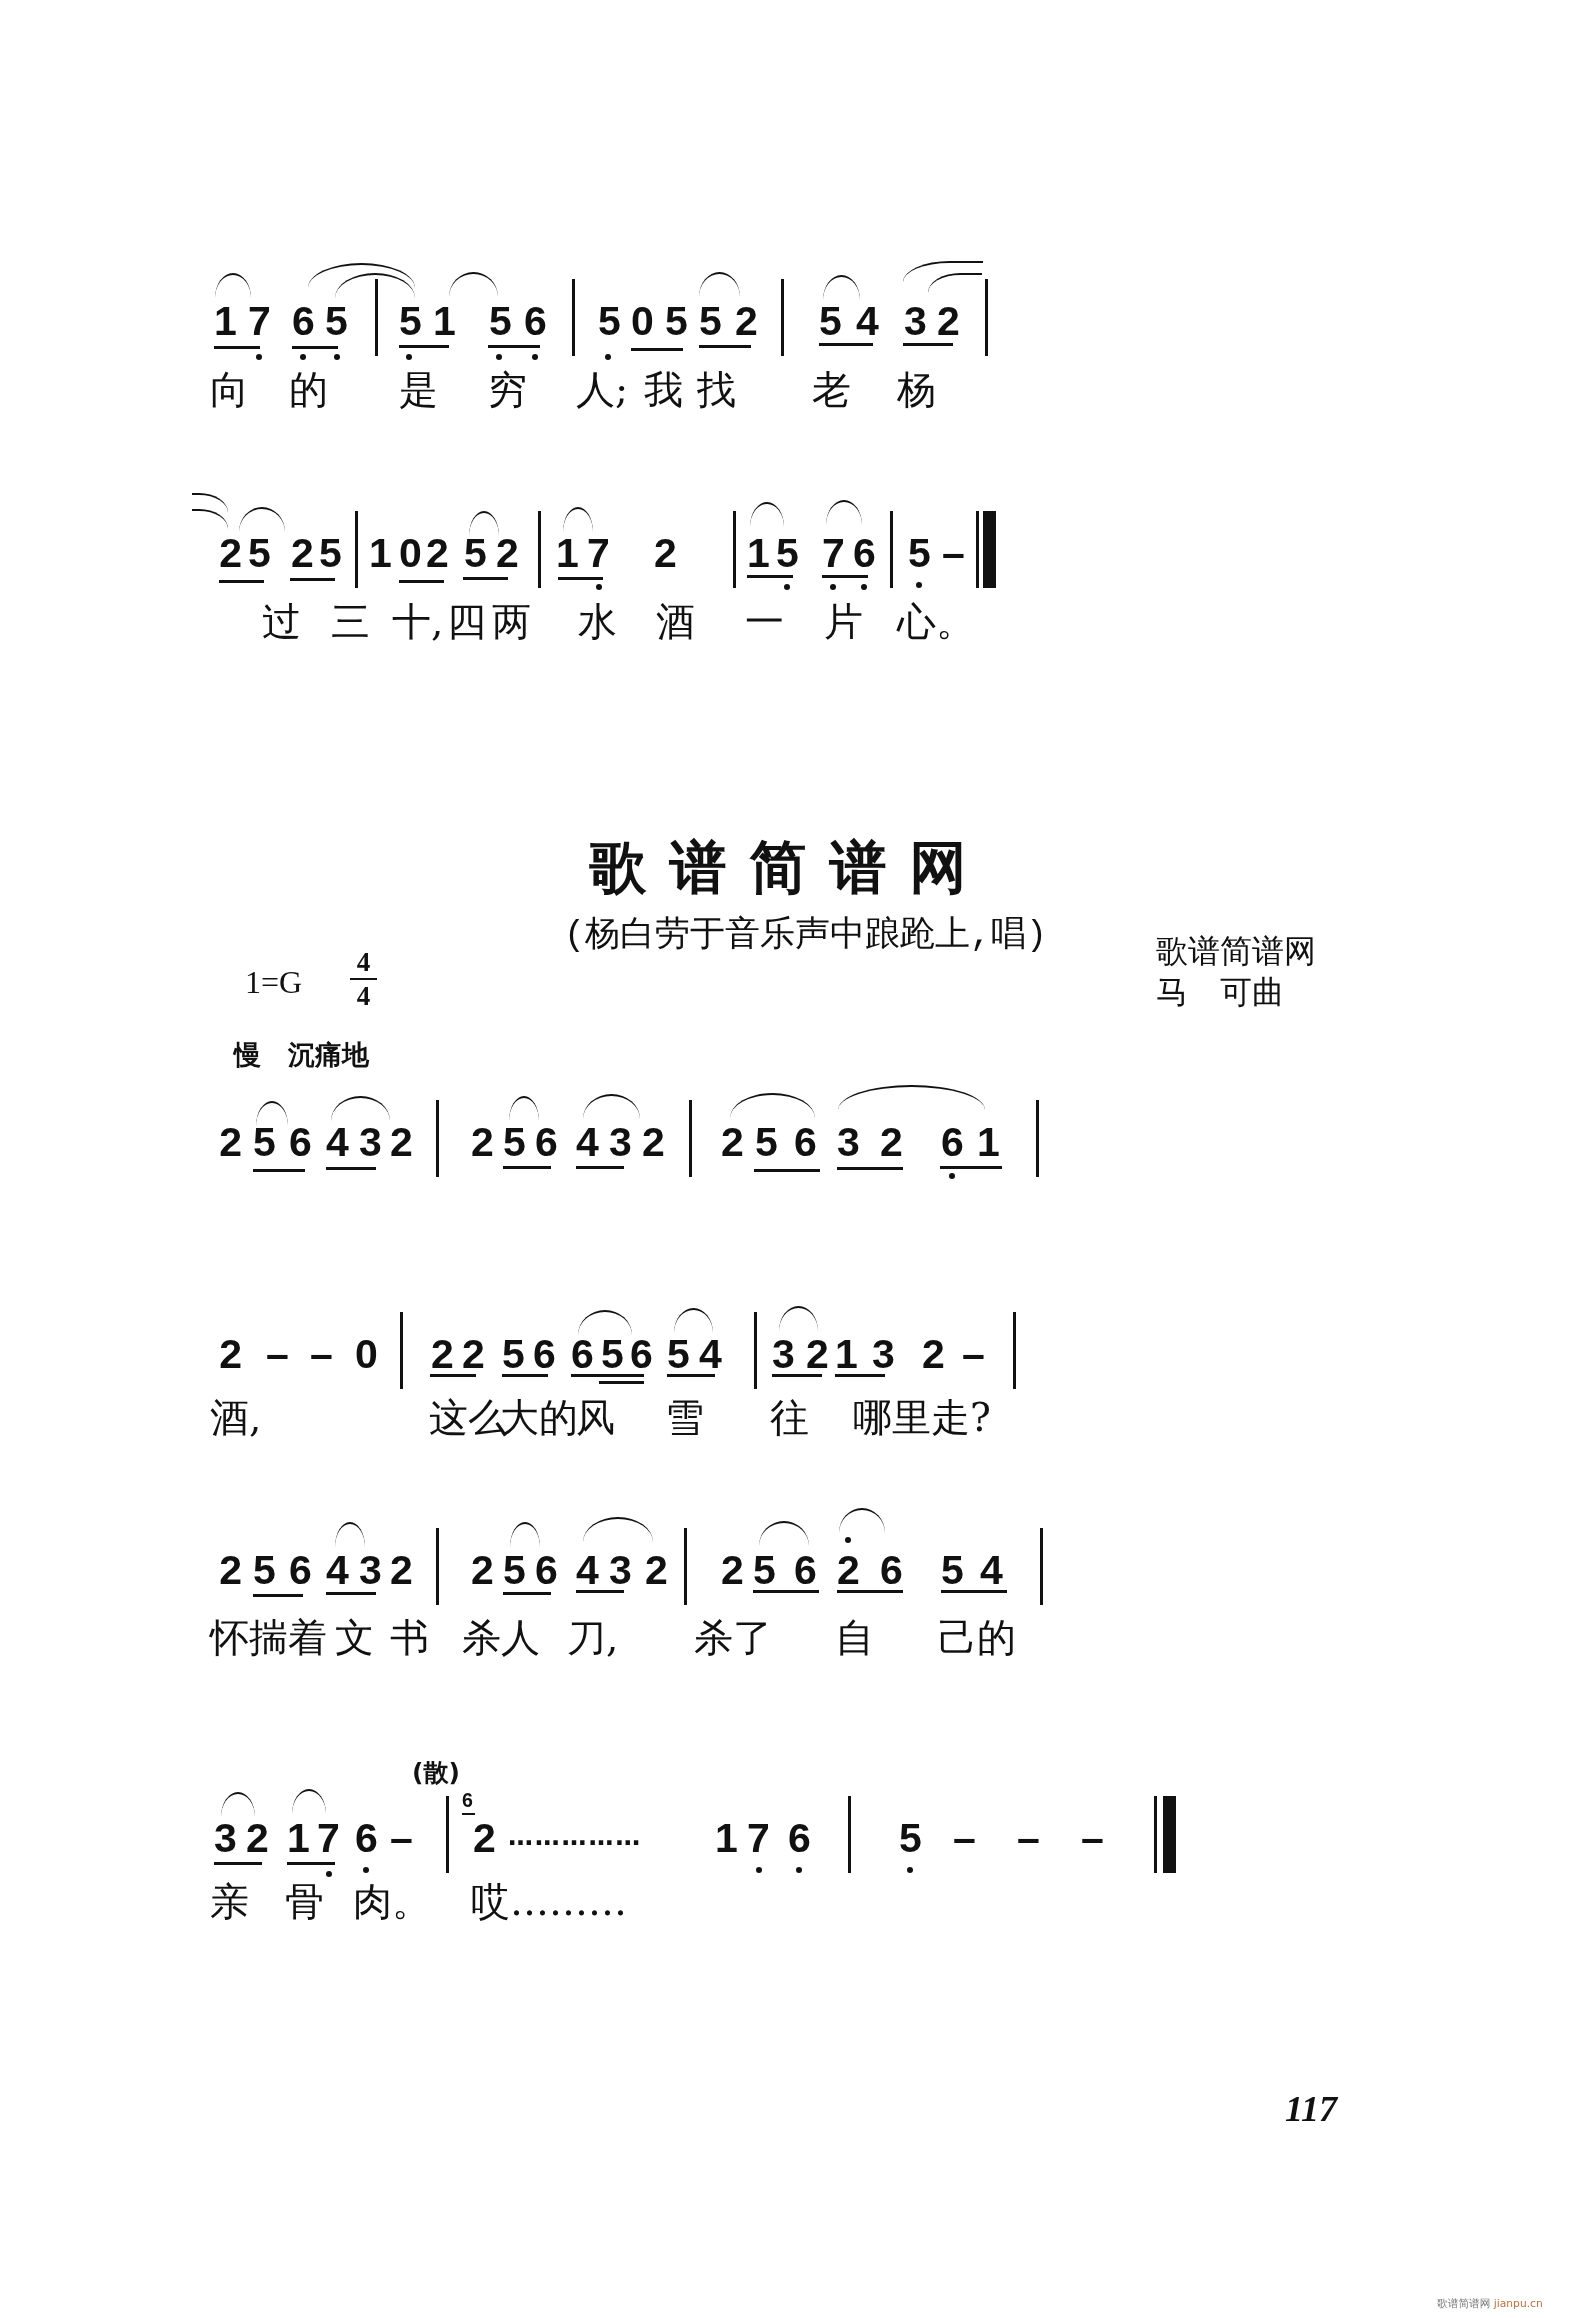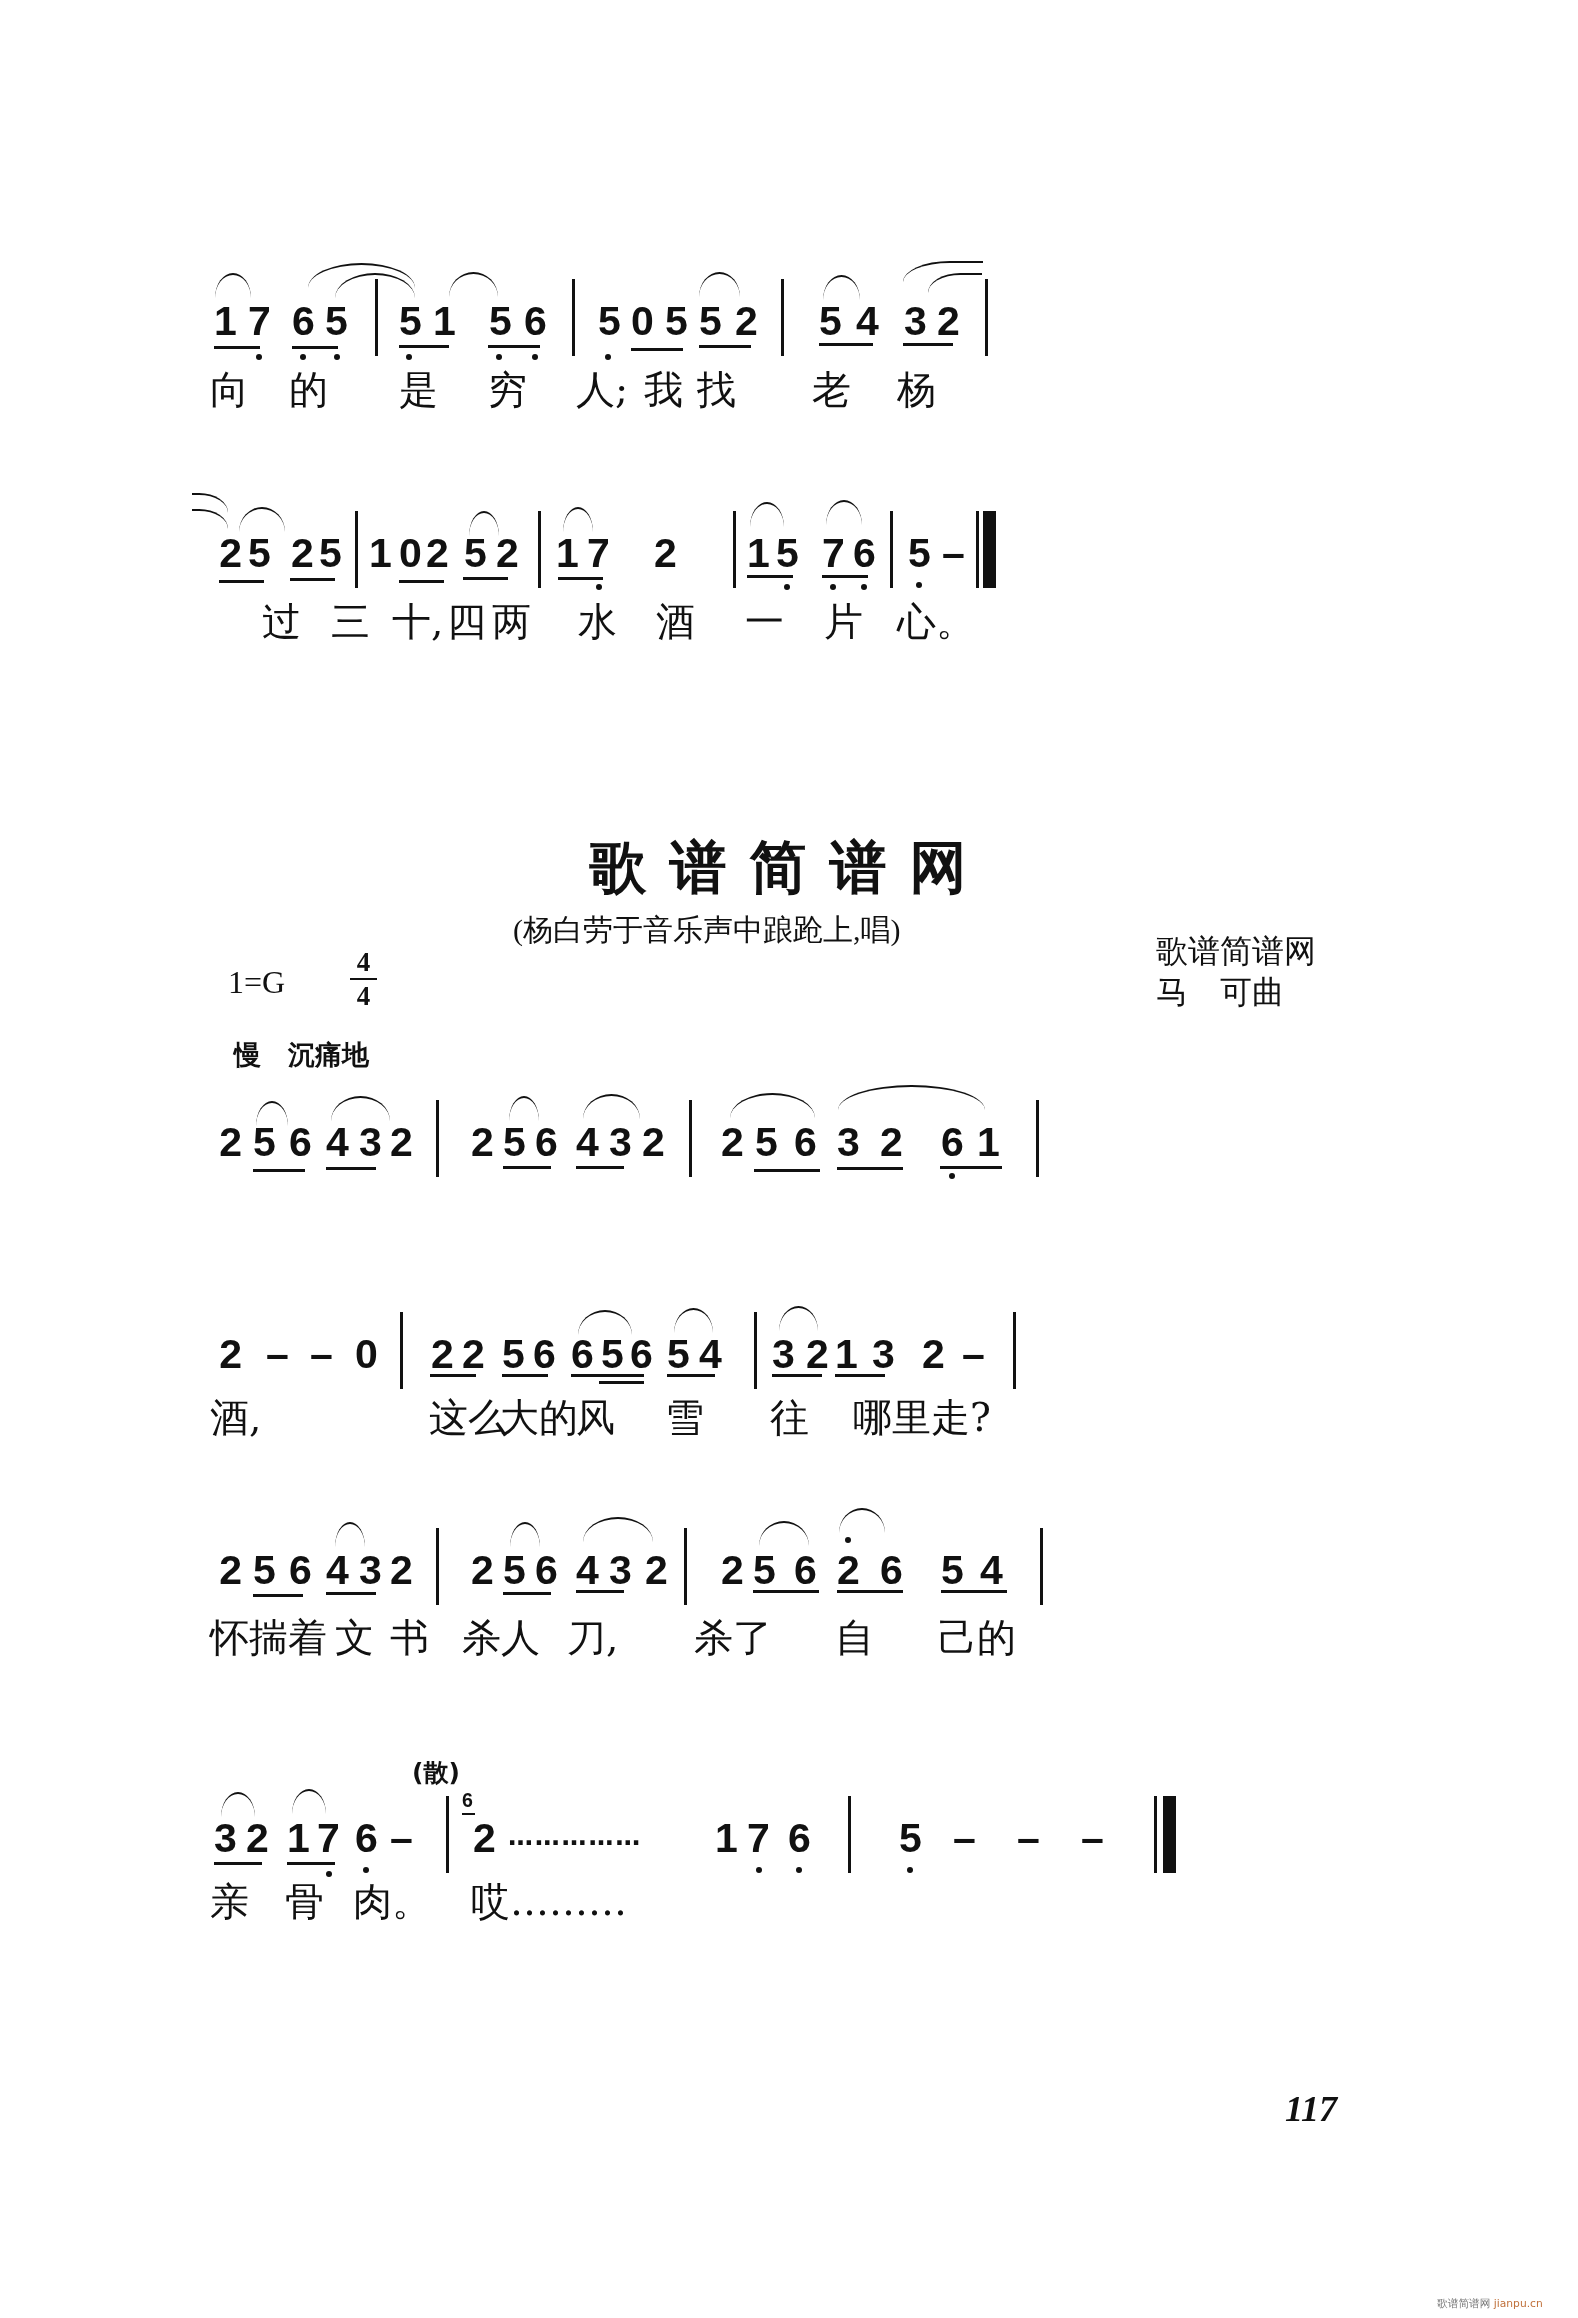--- a/index.html
+++ b/index.html
@@ -12,22 +12,22 @@
   .n { position:absolute; top:39px; font-family:"Liberation Sans","DejaVu Sans",sans-serif;
        font-weight:bold; font-size:41px; line-height:46px; width:27px; text-align:center; }
   .ul { position:absolute; height:2.7px; background:#111; }
   .dot { position:absolute; width:6.2px; height:6.2px; border-radius:50%; background:#111; }
   .bar { position:absolute; top:19.6px; width:2.7px; height:77px; background:#111; }
   .fbar { position:absolute; top:19.6px; width:12.5px; height:77px; background:#111; }
   .slur { position:absolute; border-top:2.7px solid #111; border-radius:50% 50% 0 0 / 100% 100% 0 0; height:23px; }
   .ly { position:absolute; top:0; font-family:"DejaVu Serif","Liberation Serif",serif; font-size:39px; line-height:52px; white-space:nowrap; }
   .title { position:absolute; left:0; width:1579px; top:830px; text-align:center;
            font-family:"DejaVu Serif","Liberation Serif",serif; font-weight:bold; font-size:57px; letter-spacing:23px; }
-  .subtitle { position:absolute; left:513px; top:910px; font-family:Liberation Serif, serif; font-size:30px; white-space:nowrap; }
-  .key { position:absolute; left:228px; top:964px; font-family:"Liberation Serif",serif; font-size:32px; }
+  .subtitle { position:absolute; left:564px; top:910px; font-family:Liberation Mono, monospace; font-size:35px; white-space:nowrap; }
+  .key { position:absolute; left:245px; top:964px; font-family:"Liberation Serif",serif; font-size:32px; }
   .frac { position:absolute; left:350px; top:948px; width:27px; text-align:center; font-family:"Liberation Serif",serif; font-weight:bold; font-size:27px; line-height:28.6px; }
   .frac .line { height:1.8px; background:#111; margin:1.8px 0; }
   .credit { position:absolute; left:1156px; font-family:"DejaVu Serif",serif; font-size:32px; white-space:pre; }
   .tempo { position:absolute; left:234px; top:1037px; font-family:"DejaVu Sans",sans-serif; font-weight:bold; font-size:27px; white-space:pre; }
   .pagenum { position:absolute; left:1285px; top:2088px; font-family:"Liberation Serif",serif; font-style:italic; font-weight:bold; font-size:36px; }
   .wm { position:absolute; left:1437px; top:2297px; font-family:"DejaVu Sans",sans-serif; font-size:10.7px; color:#777; white-space:nowrap; }
   .wm span.u { color:#c0703a; }
   .dots { position:absolute; font-weight:bold; letter-spacing:1.8px; font-size:25px; }
 </style>
 </head>

